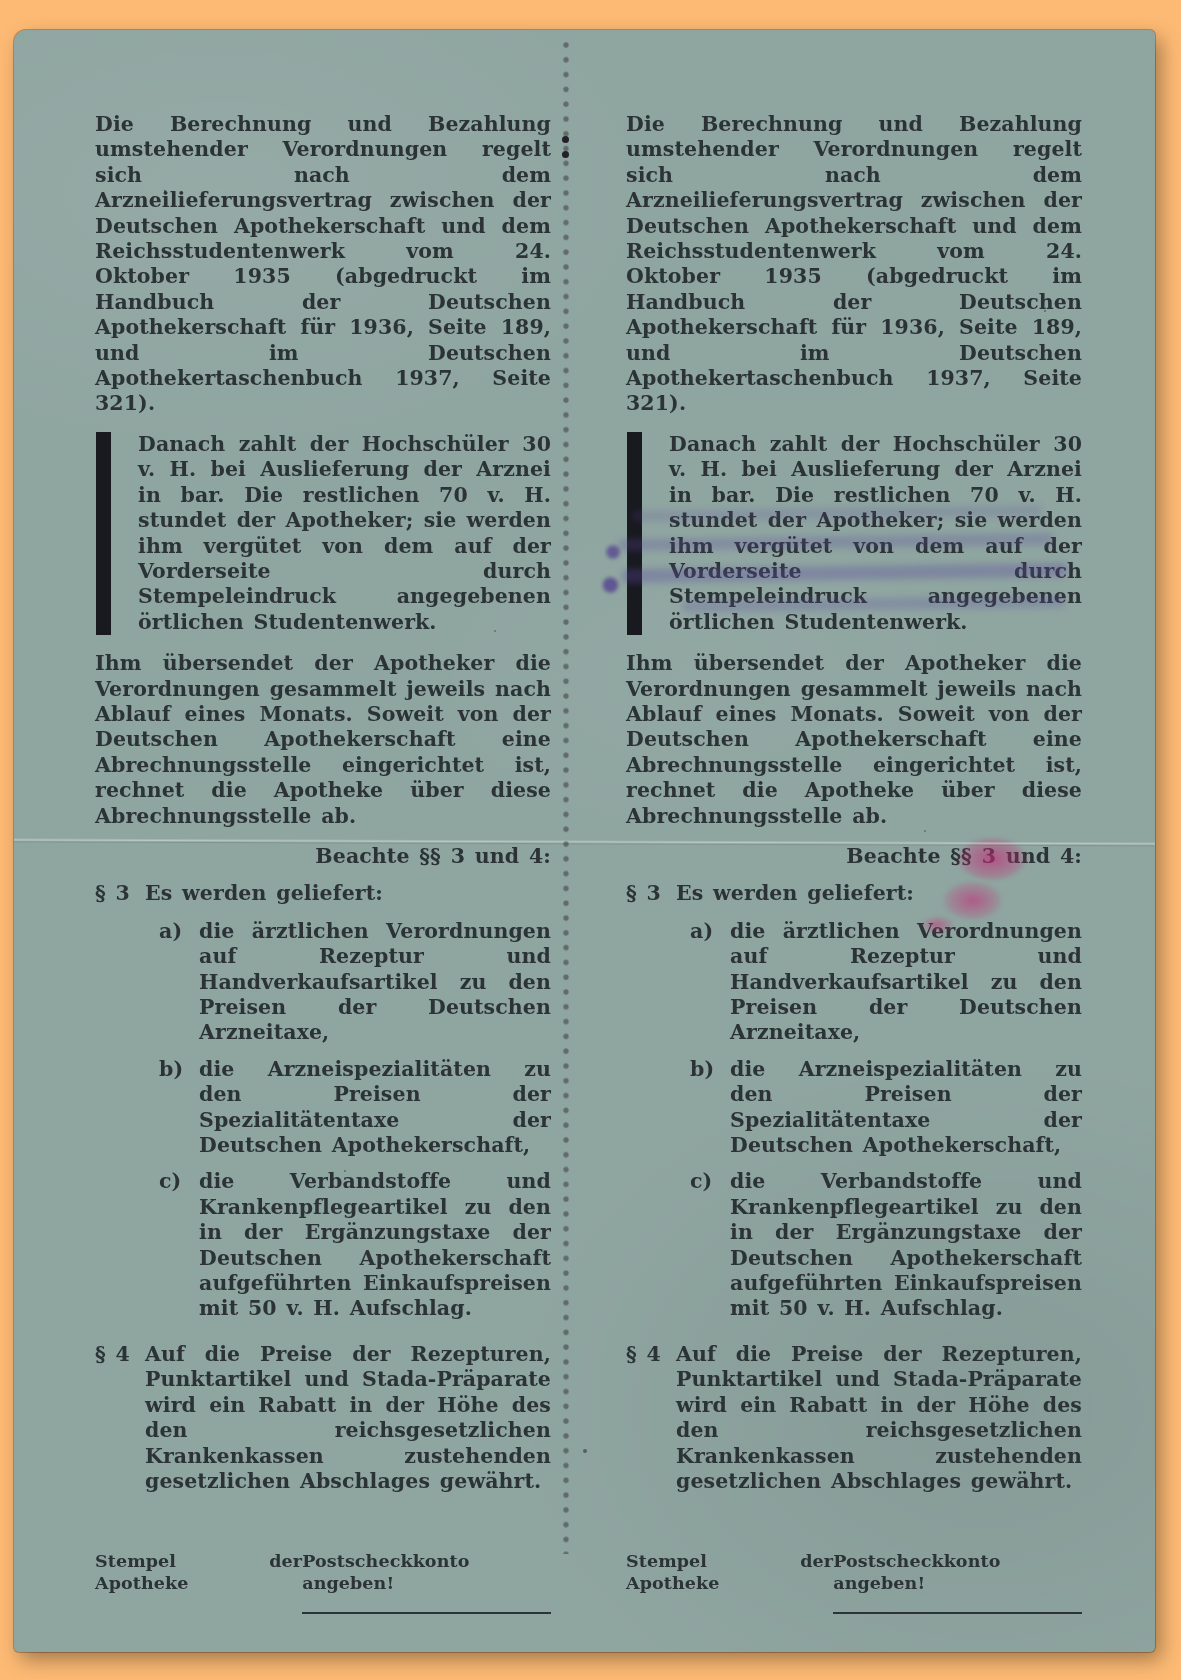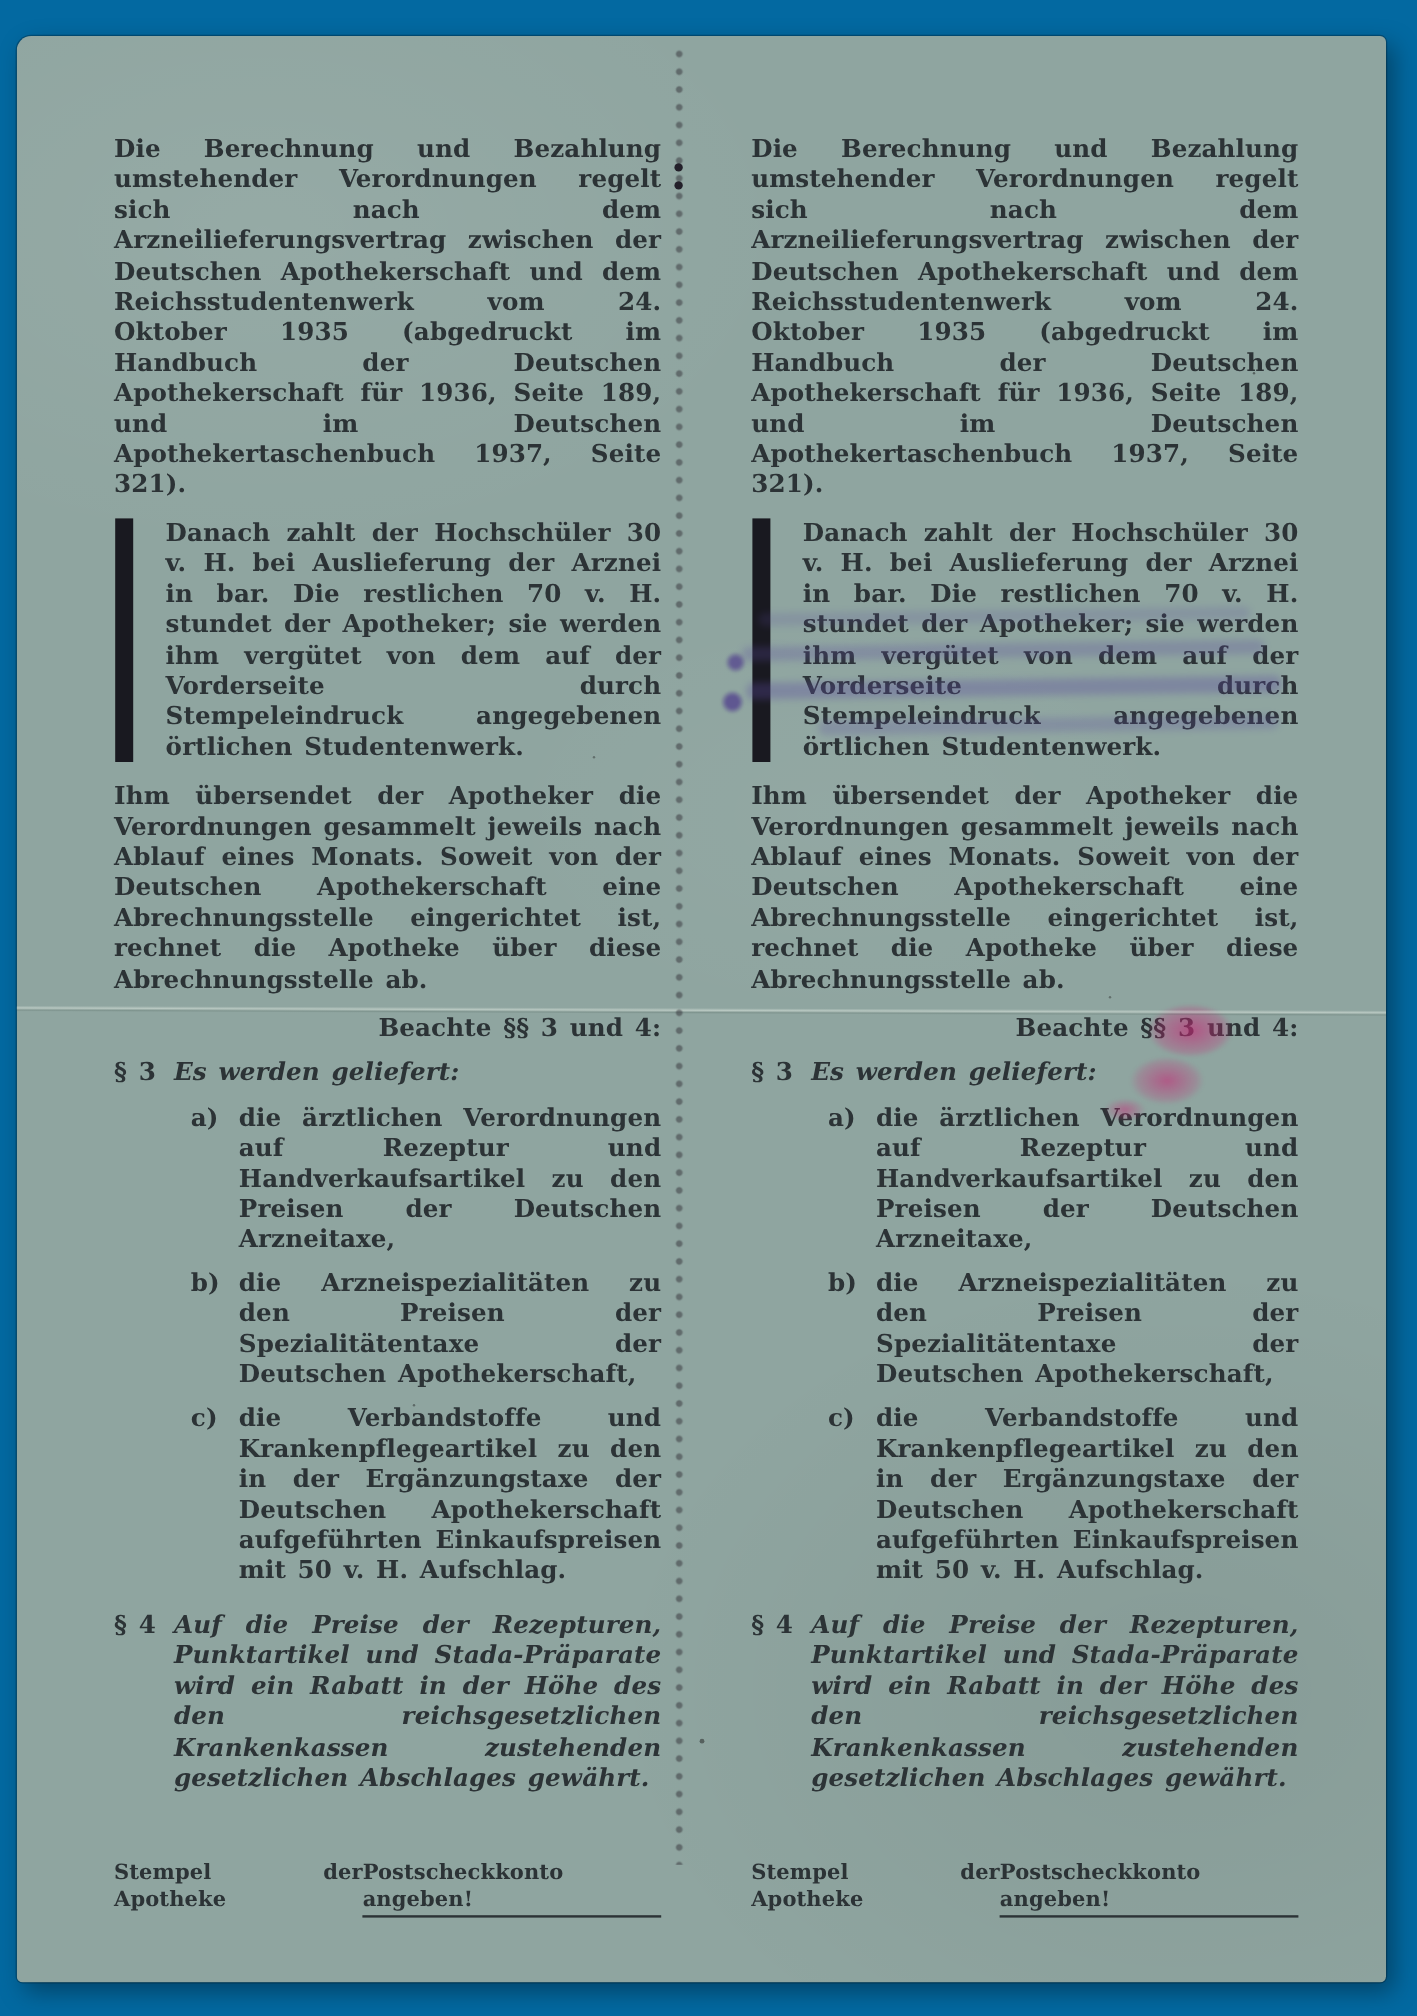--- a/index.html
+++ b/index.html
@@ -2,21 +2,21 @@
 <html><head>
 <meta charset="utf-8">
 <style>
   html, body {
     margin: 0; padding: 0;
     width: 1181px; height: 1680px;
     overflow: hidden;
     background: #29242b;
     font-family: "DejaVu Serif", serif;
   }
-  #screen { position: relative; width: 1181px; height: 1680px; background:#0369a1; }
+  #screen { position: relative; width: 1181px; height: 1680px; background:#fdba74; }
 
   .paper {
     position: absolute; left: 14px; top: 30px;
     width: 1141px; height: 1622px;
     background:
       radial-gradient(ellipse 700px 420px at 18% 10%, rgba(255,255,255,0.06), transparent 65%),
       radial-gradient(ellipse 800px 600px at 85% 85%, rgba(0,0,0,0.06), transparent 60%),
       radial-gradient(ellipse 500px 300px at 60% 40%, rgba(255,255,255,0.03), transparent 60%),
       #8fa5a0;
     border-radius: 12px 5px 5px 5px;
@@ -63,33 +63,33 @@
   .para { margin: 0 0 15px 0; }
 
   .bar-para { display: flex; margin: 0 0 16px 1px; }
   .black-bar { width: 15px; background: #191920; margin-right: 27px; flex-shrink: 0; }
   .bar-text { flex: 1; margin: 0; text-align: justify; }
 
   .note { margin: 6px 0 12px 0; text-align: right; }
 
   .clause { display: flex; margin: 0 0 12px 0; }
   .clause-label { width: 50px; flex-shrink: 0; }
-  .clause-text { flex: 1; text-align: justify; font-style: italic; }
+  .clause-text { flex: 1; text-align: justify; }
   .clause.s4 { margin-top: 20px; }
 
   .item { display: flex; margin: 0 0 11px 0; margin-left: 64px; }
   .item-marker { width: 40px; flex-shrink: 0; }
   .item-text { flex: 1; text-align: justify; }
 
   .footer-row {
     display: flex; justify-content: space-between; align-items: flex-start;
     margin-top: 56px; font-size: 17.5px; line-height: 22px;
     word-spacing: 1px;
   }
-  .footer-right { border-bottom: 2.5px solid #2c3336; padding-bottom: 2px; }
+  .footer-right { border-bottom: 2.5px solid #2c3336; padding-bottom: 18px; }
 
   
   .stamp-layer { position: absolute; inset: 0; pointer-events: none; }
   .violet-line {
     position: absolute; background: #5b4a9e; border-radius: 6px;
     filter: blur(3px); transform: rotate(-0.8deg);
   }
   .v1 { left: 6px;  top: 396px; width: 410px; height: 11px; opacity: 0.18; }
   .v2 { left: -8px; top: 424px; width: 436px; height: 12px; opacity: 0.26; }
   .v3 { left: -4px; top: 454px; width: 446px; height: 14px; opacity: 0.33; }

